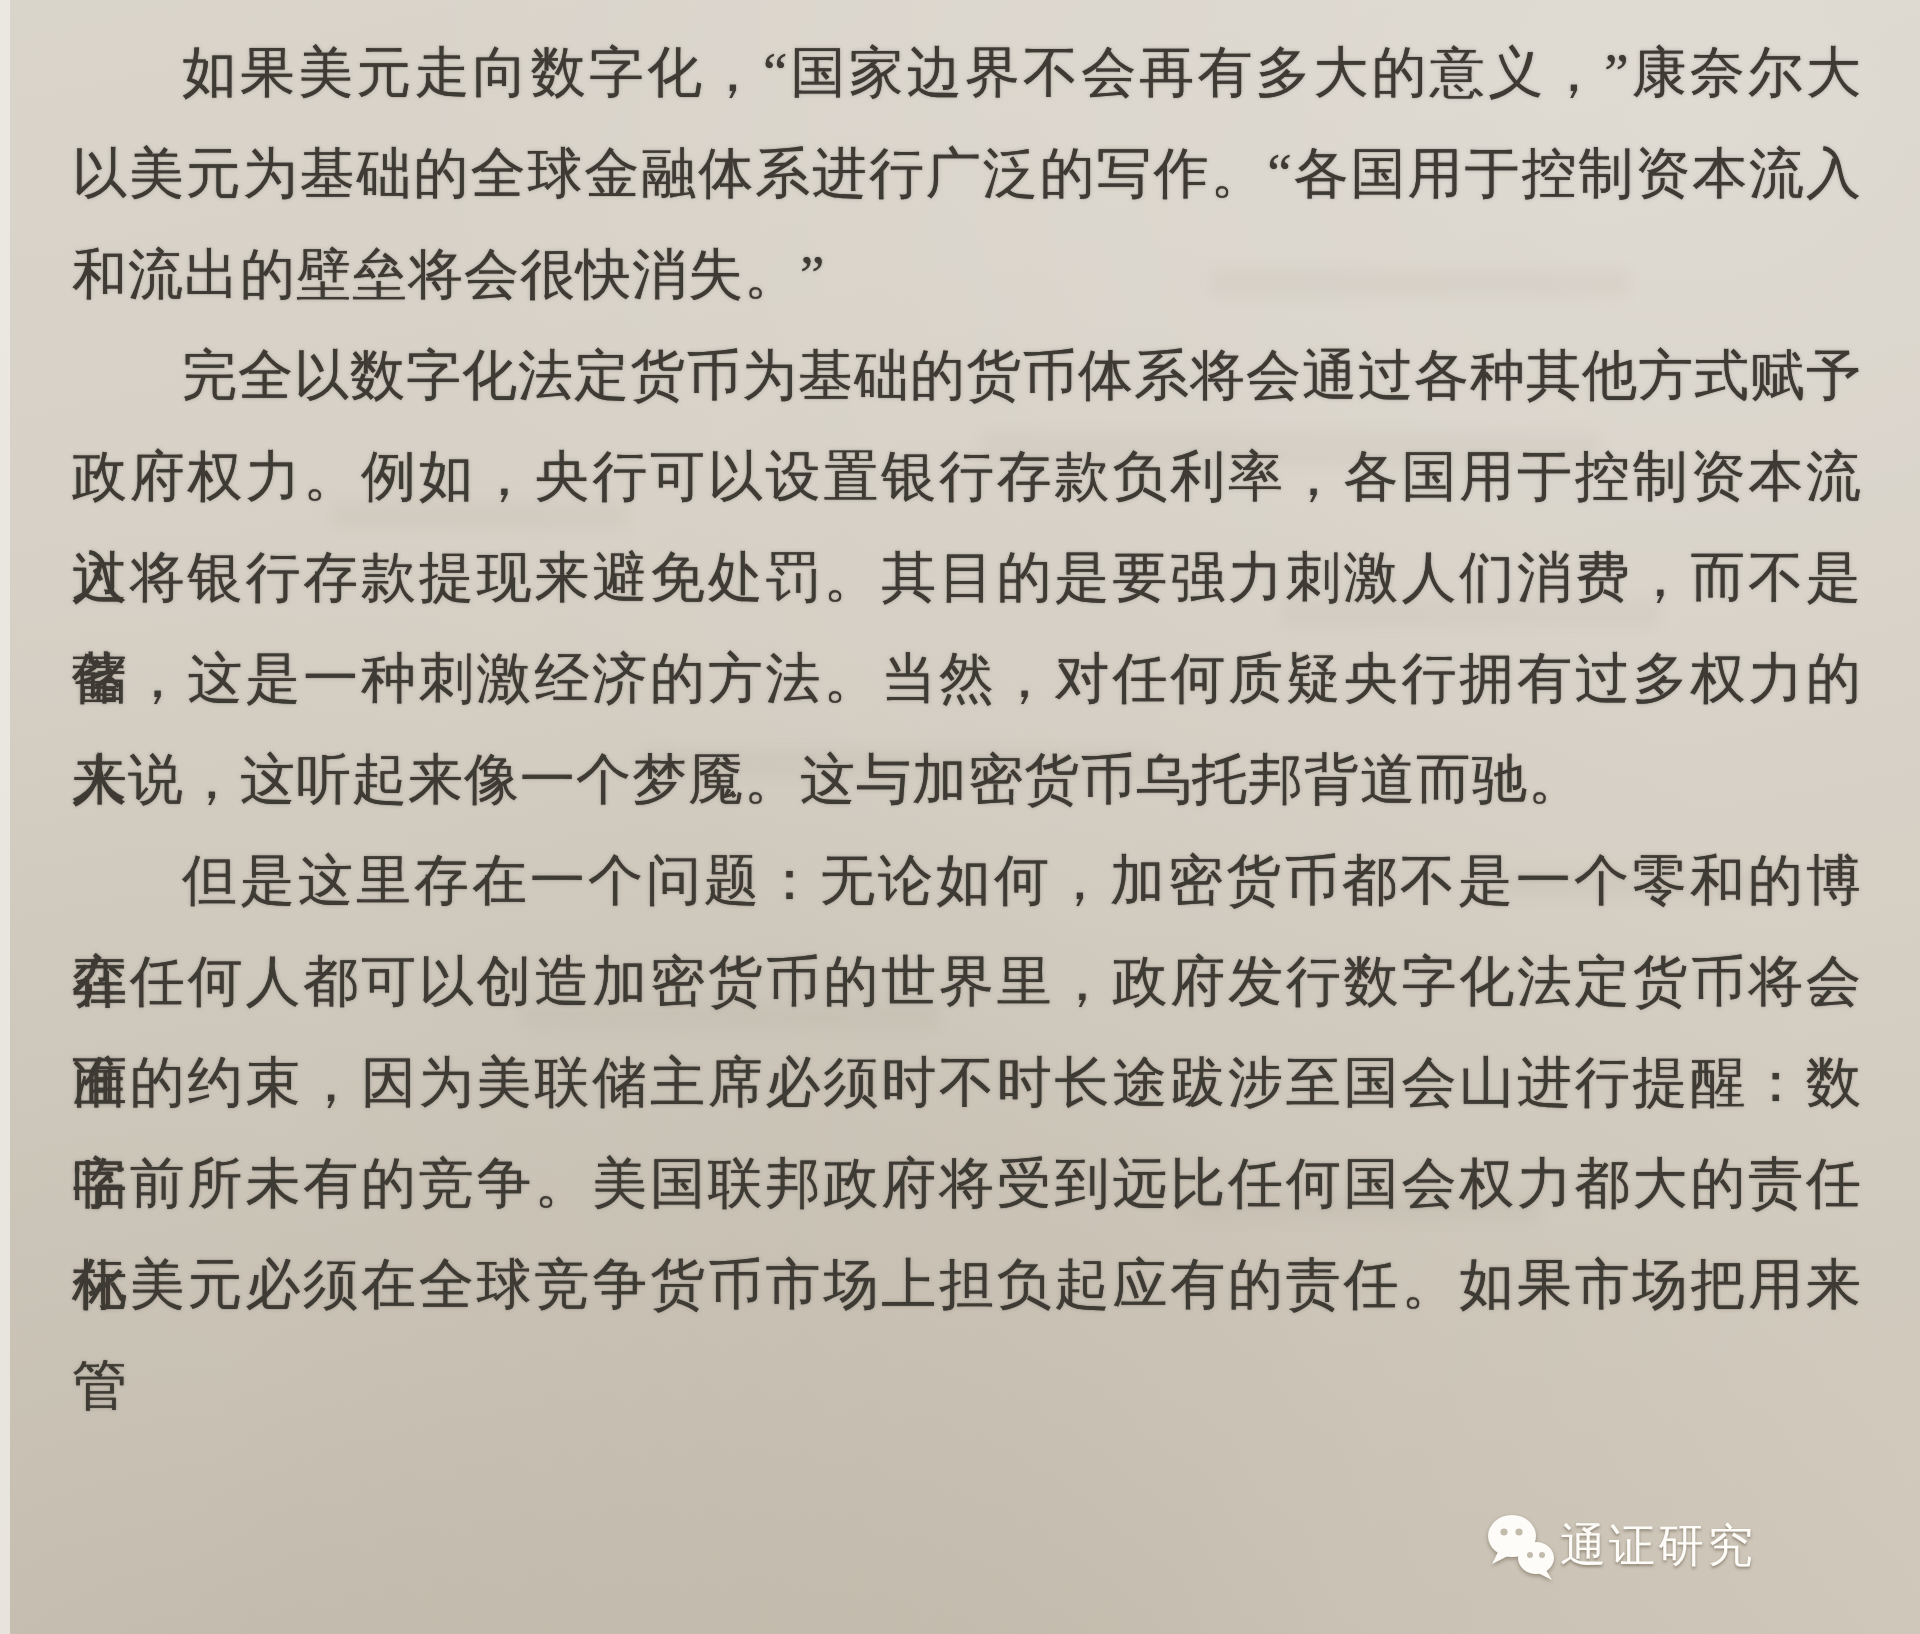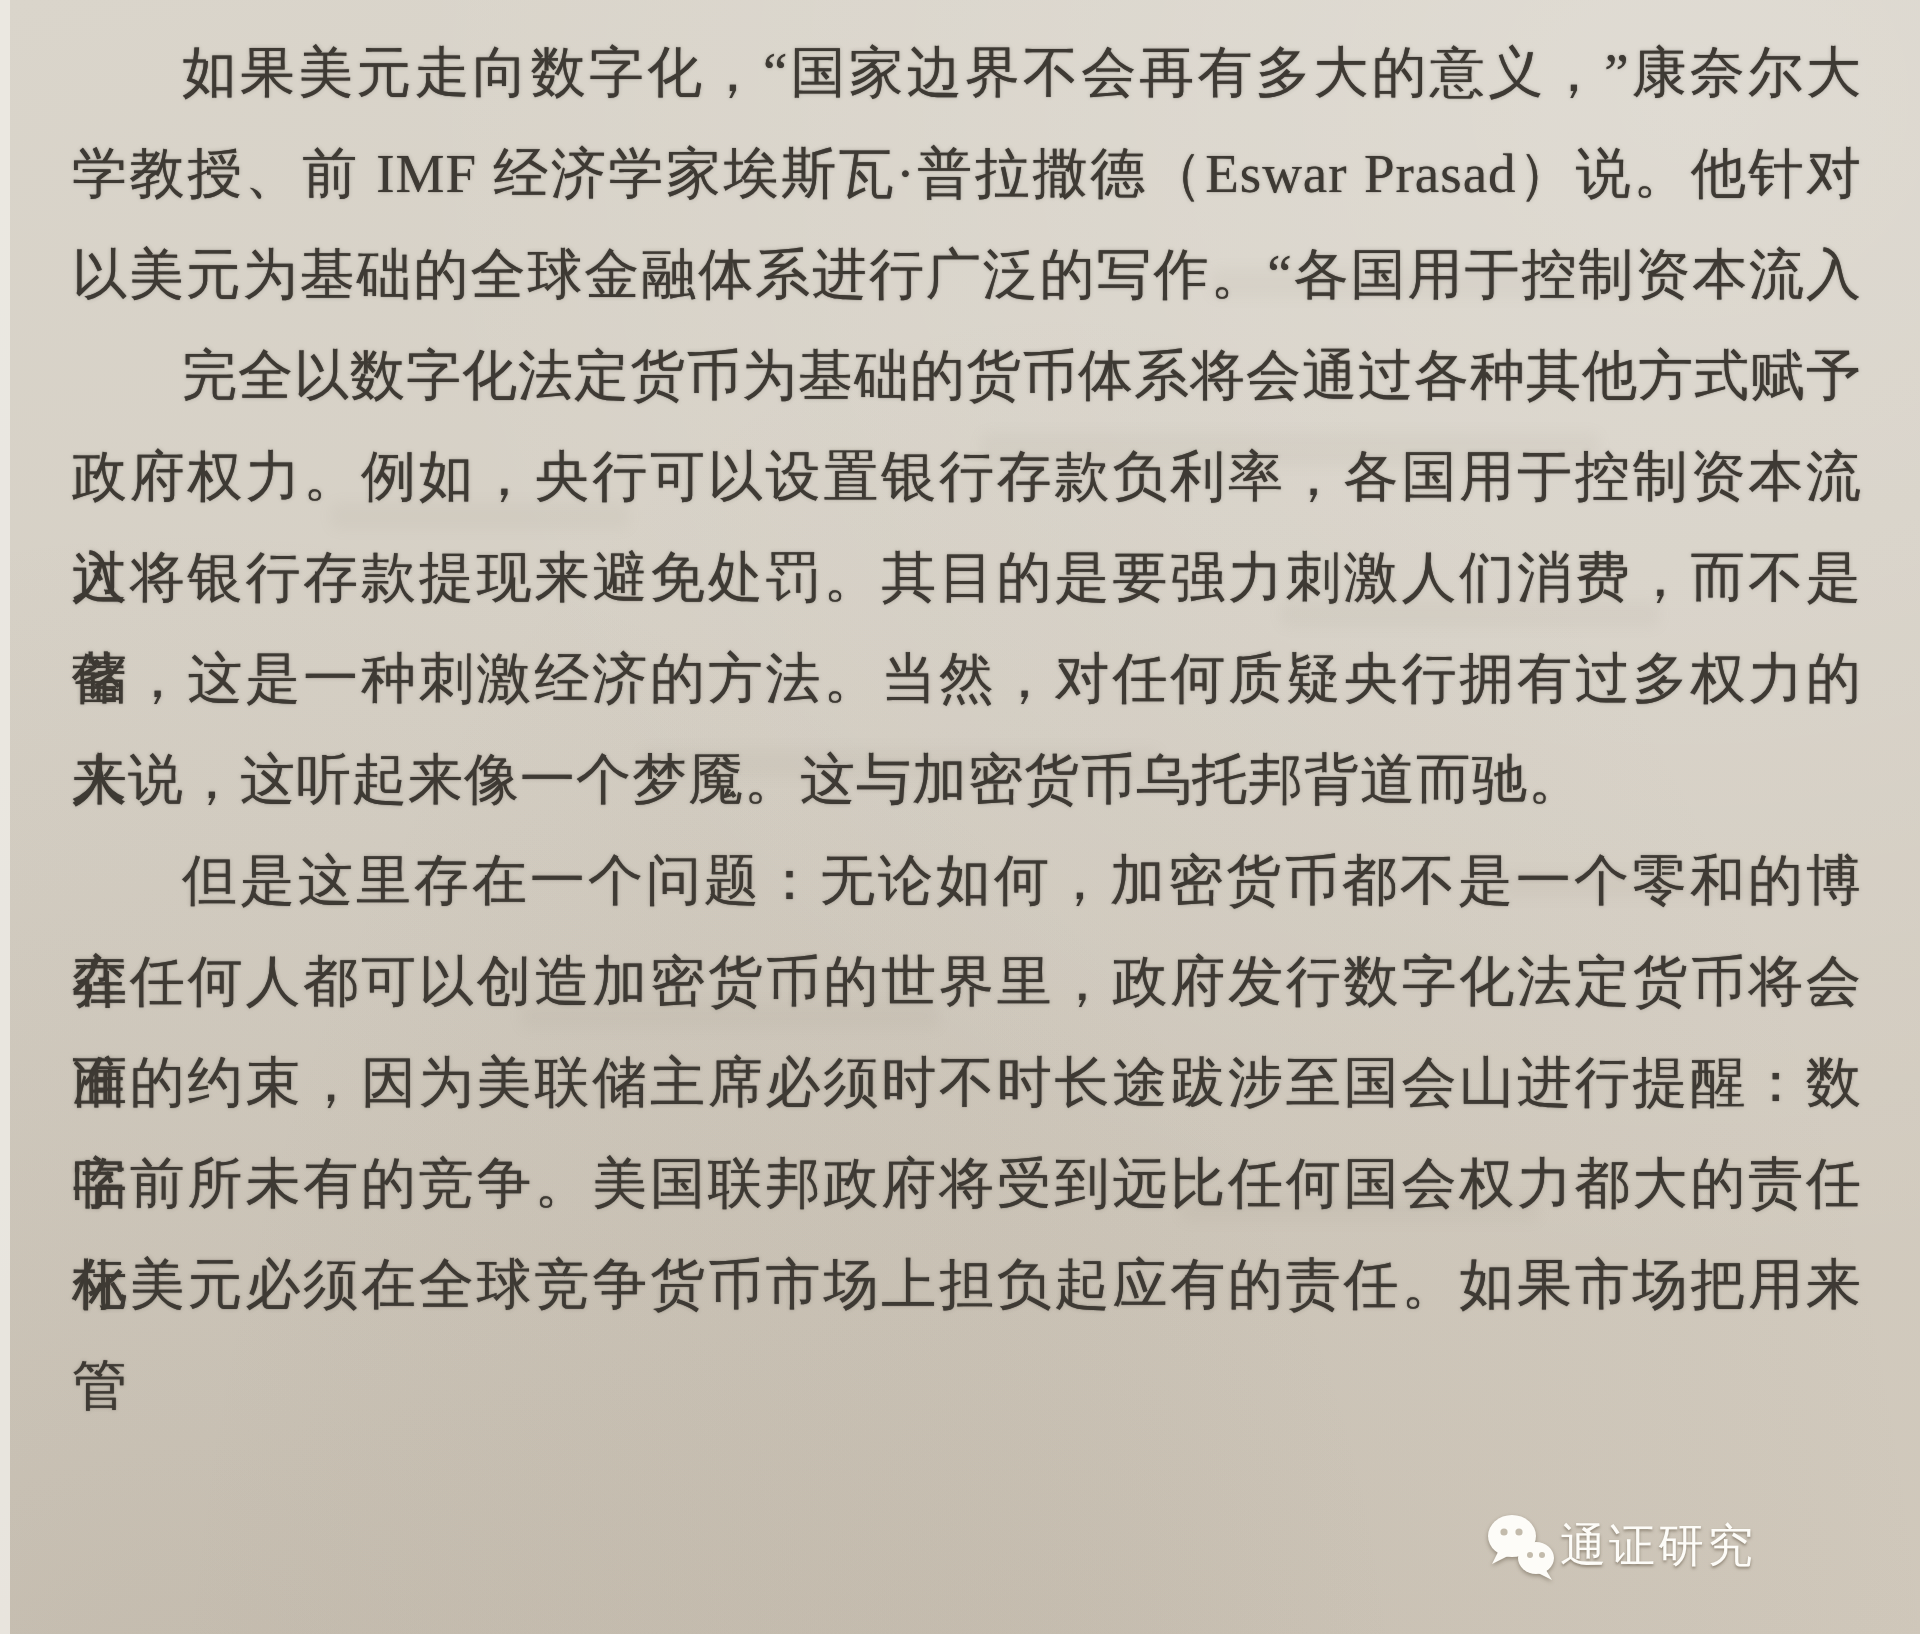--- a/index.html
+++ b/index.html
@@ -100,22 +100,22 @@
   <div class="ghost g2"></div>
   <div class="ghost g3"></div>
   <div class="ghost g4"></div>
   <div class="ghost g5"></div>
   <div class="ghost g6"></div>
   <div class="ghost g7"></div>
   <div class="ghost g8"></div>
 
   <div class="text-block">
     <div class="line indent justify">如果美元走向数字化，“国家边界不会再有多大的意义，”康奈尔大</div>
-    <div class="line justify">学教授、前 IMF 经济学家埃斯瓦·普拉撒德（Eswar Prasad）说。他针对</div>
     <div class="line justify">以美元为基础的全球金融体系进行广泛的写作。“各国用于控制资本流入</div>
+    <div class="line">和流出的壁垒将会很快消失。”</div>
     <div class="line indent justify">完全以数字化法定货币为基础的货币体系将会通过各种其他方式赋予</div>
     <div class="line justify">政府权力。例如，央行可以设置银行存款负利率，各国用于控制资本流入</div>
     <div class="line justify">过将银行存款提现来避免处罚。其目的是要强力刺激人们消费，而不是储</div>
     <div class="line justify">蓄，这是一种刺激经济的方法。当然，对任何质疑央行拥有过多权力的人</div>
     <div class="line">来说，这听起来像一个梦魇。这与加密货币乌托邦背道而驰。</div>
     <div class="line indent justify">但是这里存在一个问题：无论如何，加密货币都不是一个零和的博弈。</div>
     <div class="line justify">在任何人都可以创造加密货币的世界里，政府发行数字化法定货币将会面</div>
     <div class="line justify">准的约束，因为美联储主席必须时不时长途跋涉至国会山进行提醒：数字</div>
     <div class="line justify">临前所未有的竞争。美国联邦政府将受到远比任何国会权力都大的责任标</div>
     <div class="line justify">化美元必须在全球竞争货币市场上担负起应有的责任。如果市场把用来管</div>

